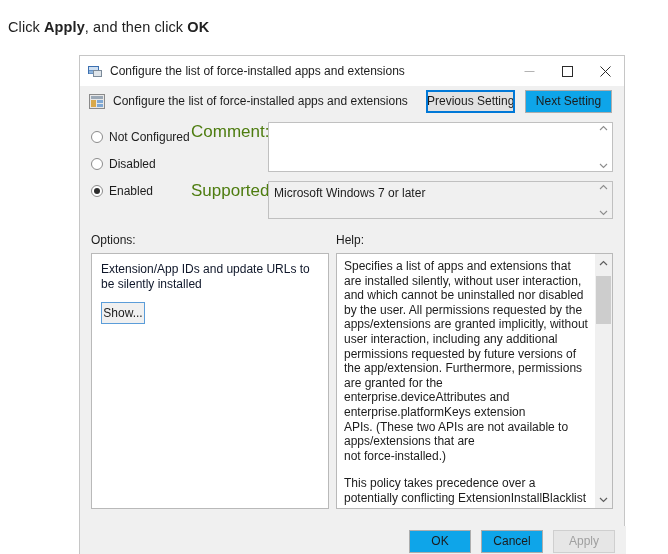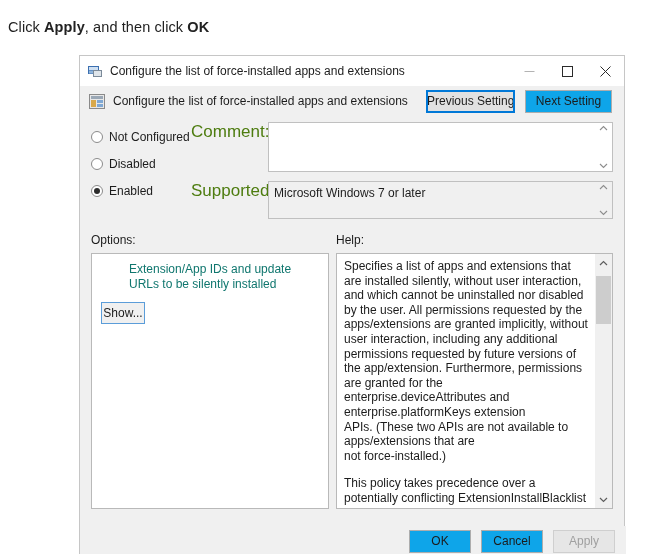--- a/index.html
+++ b/index.html
@@ -236,23 +236,22 @@
     width: 238px;
     flex: 0 0 auto;
     height: 256px;
     background: #ffffff;
     border: 1px solid #b9b9b9;
     box-sizing: border-box;
     padding: 8px 9px;
   }
   .opt-text {
     font-size: 12px;
-    color: #0f766e;
+    color: #0f172a;
     line-height: 15px;
-    margin-left: 28px;
   }
   .btn-show {
     margin-top: 10px;
     width: 44px;
     height: 22px;
     line-height: 20px;
     border: 1px solid #5b9dd9;
     background: #f0f0f0;
     font-size: 12px;
     color: #1c1c1c;

